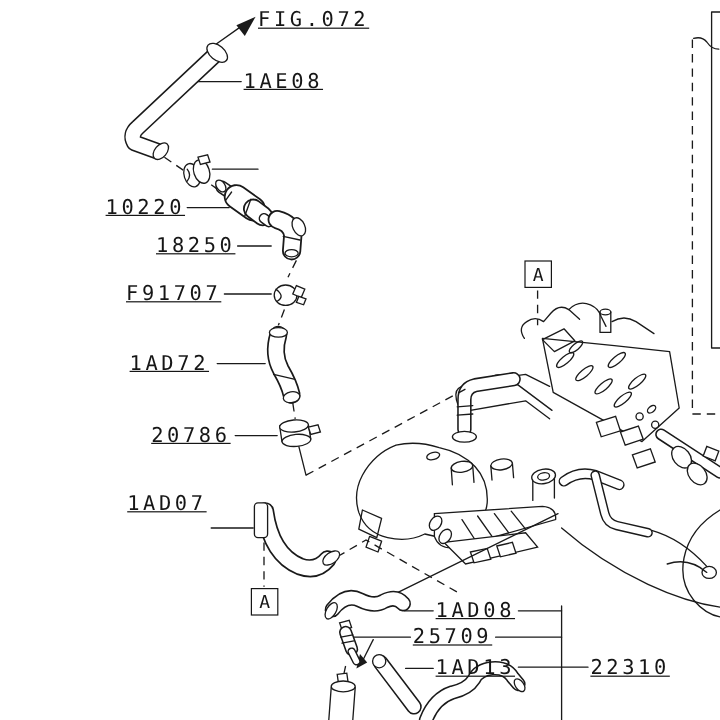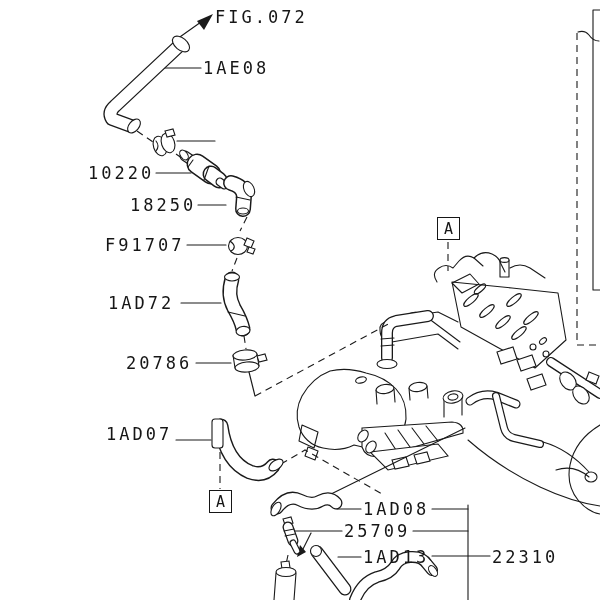--- a/index.html
+++ b/index.html
@@ -3,21 +3,21 @@
 <meta charset="utf-8">
 <style>
   html,body{margin:0;padding:0;background:#fff;}
   .canvas{
     position:relative;width:600px;height:600px;background:#ffffff;overflow:hidden;
     font-family:"DejaVu Sans Mono",monospace;
   }
   svg.art{position:absolute;left:0;top:0;z-index:1;}
   .plabel{
     position:absolute;z-index:3;font-size:17px;line-height:20px;letter-spacing:3px;
-    color:#161616;white-space:nowrap;font-family:"DejaVu Sans Mono",monospace;
+    color:#161616;white-space:nowrap;font-family:"DejaVu Sans Mono",monospace;text-decoration:underline;
   }
   .abox{
     position:absolute;z-index:3;width:21px;height:21px;border:1.6px solid #161616;
     display:flex;align-items:center;justify-content:center;
     font-size:15px;color:#161616;background:#fff;
     font-family:"DejaVu Sans Mono",monospace;letter-spacing:0;
   }
   
   .k{stroke:#1a1a1a;fill:none;stroke-width:1.1;stroke-linecap:round;stroke-linejoin:round;}
   .kf{stroke:#1a1a1a;fill:#ffffff;stroke-width:1.1;}
@@ -254,21 +254,21 @@
     </g>
   </svg>
 
   <span class="plabel" style="left:215px;top:7px">FIG.072</span>
   <span class="plabel" style="left:203px;top:58px">1AE08</span>
   <span class="plabel" style="left:88px;top:163px">10220</span>
   <span class="plabel" style="left:130px;top:195px">18250</span>
   <span class="plabel" style="left:105px;top:235px">F91707</span>
   <span class="plabel" style="left:108px;top:293px">1AD72</span>
   <span class="plabel" style="left:126px;top:353px">20786</span>
-  <span class="plabel" style="left:106px;top:424px">1AD07</span>
+  <span class="plabel" style="left:106px;top:410px">1AD07</span>
   <span class="plabel" style="left:363px;top:499px">1AD08</span>
   <span class="plabel" style="left:344px;top:521px">25709</span>
   <span class="plabel" style="left:363px;top:547px">1AD13</span>
   <span class="plabel" style="left:492px;top:547px">22310</span>
 
   <div class="abox" style="left:437px;top:217px">
     <span>A</span>
   </div>
   <div class="abox" style="left:209px;top:490px">
     <span>A</span>

